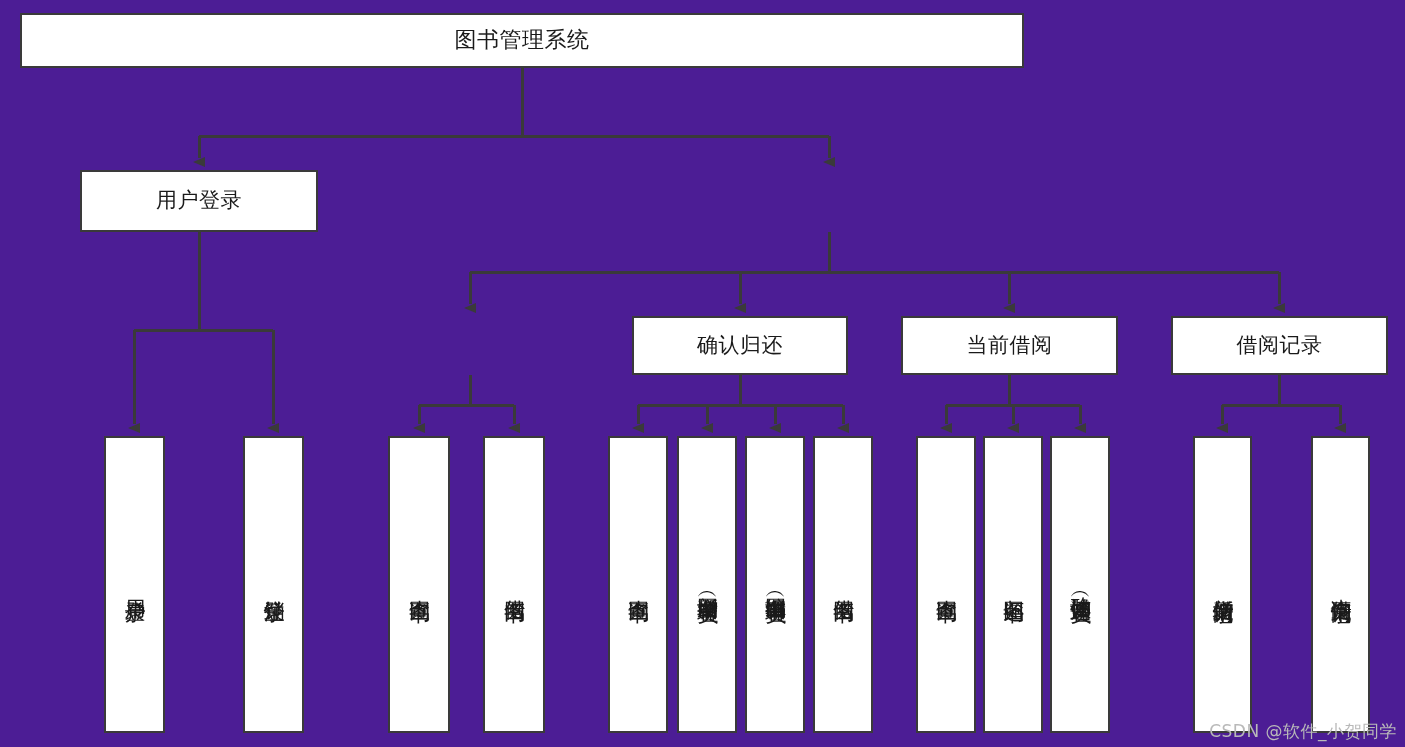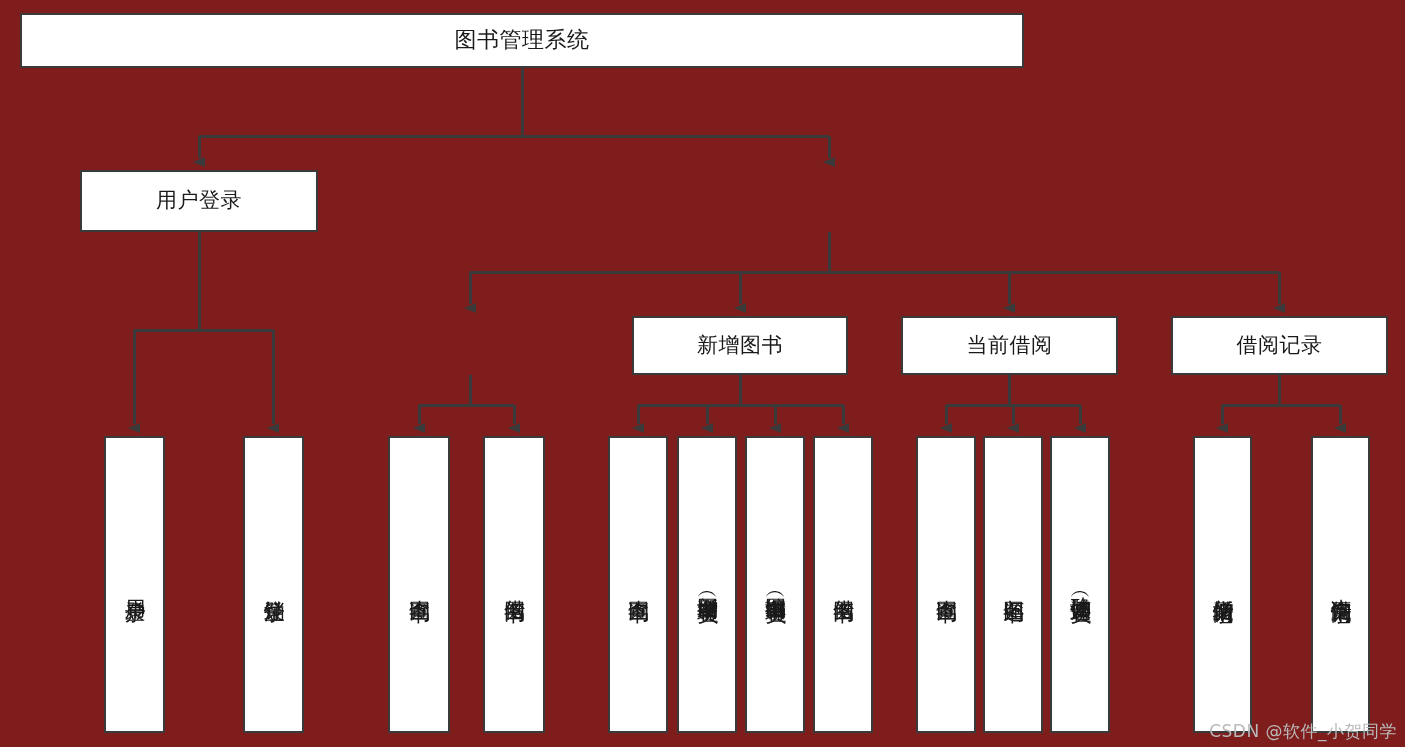--- a/index.html
+++ b/index.html
@@ -7,21 +7,21 @@
     padding: 0;
     background: #ffffff;
   }
   body {
     font-family: "DejaVu Sans", "Liberation Sans", sans-serif;
   }
   #canvas {
     position: relative;
     width: 1405px;
     height: 747px;
-    background: #7f1d1d;
+    background: #4c1d95;
     overflow: hidden;
   }
   #diagram-svg {
     position: absolute;
     left: 0;
     top: 0;
     width: 1405px;
     height: 747px;
   }
   .node-box {
@@ -125,21 +125,21 @@
 
   <div class="node-box node-title" style="left:20px; top:13px; width:1004px; height:55px;">
     <span class="node-label-h">图书管理系统</span>
   </div>
 
   <div class="node-box" style="left:80px; top:170px; width:238px; height:62px;">
     <span class="node-label-h">用户登录</span>
   </div>
 
   <div class="node-box" style="left:632px; top:316px; width:216px; height:59px;">
-    <span class="node-label-h">新增图书</span>
+    <span class="node-label-h">确认归还</span>
   </div>
   <div class="node-box" style="left:1171px; top:316px; width:217px; height:59px;">
     <span class="node-label-h">借阅记录</span>
   </div>
   <div class="node-box" style="left:901px; top:316px; width:217px; height:59px;">
     <span class="node-label-h">当前借阅</span>
   </div>
 
   <div class="node-box" style="left:104px; top:436px; width:61px; height:297px;">
     <span class="node-label-v">用户登录</span>

